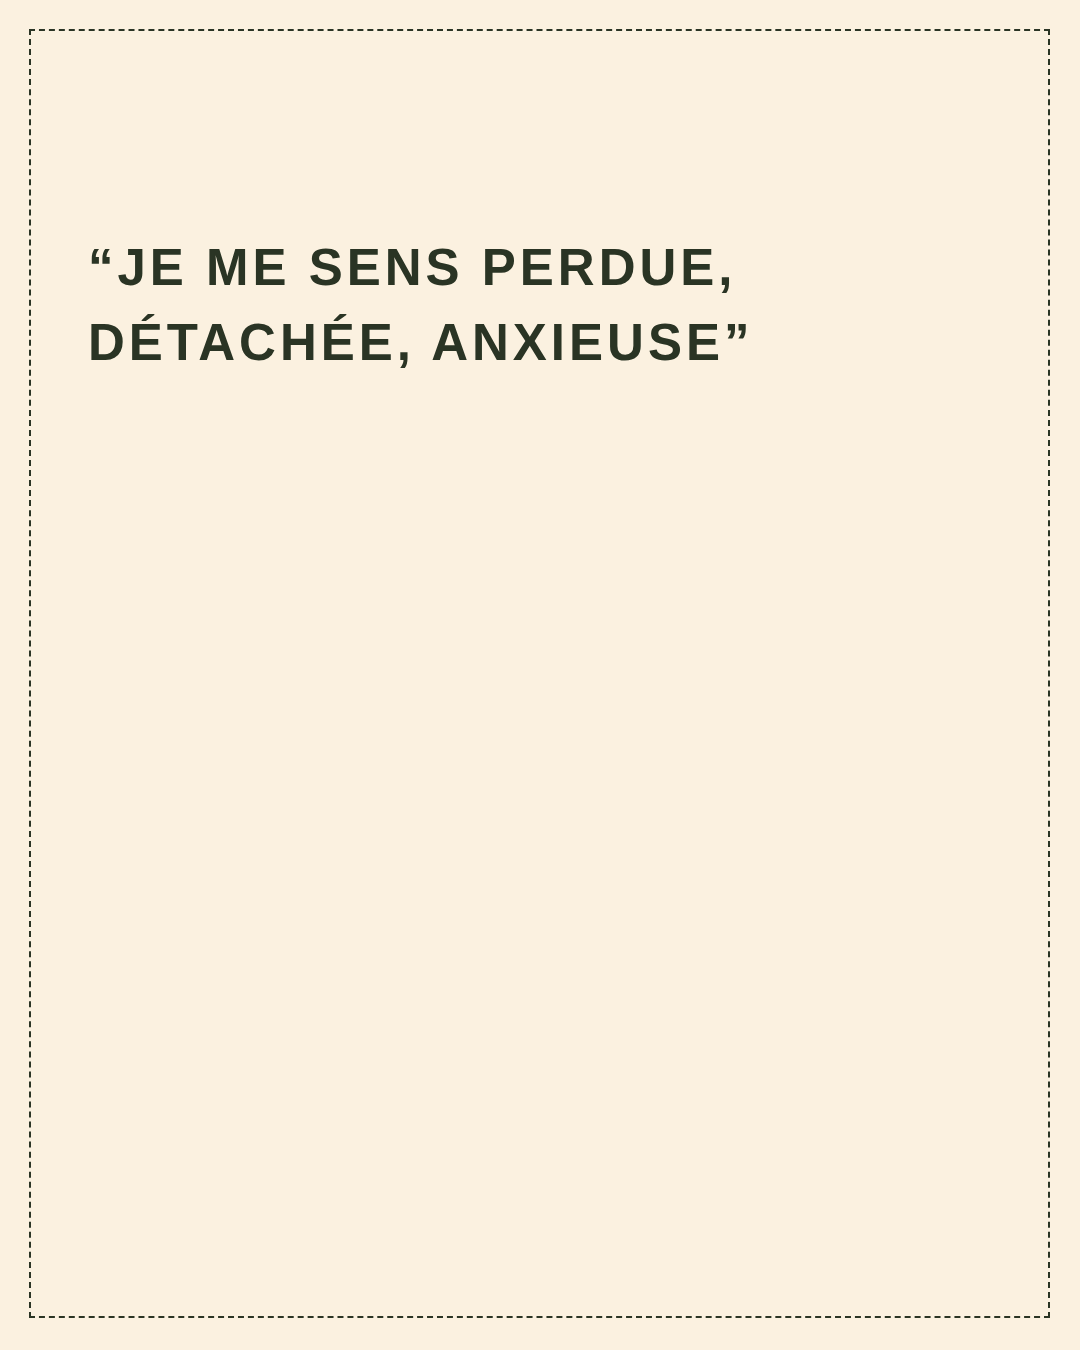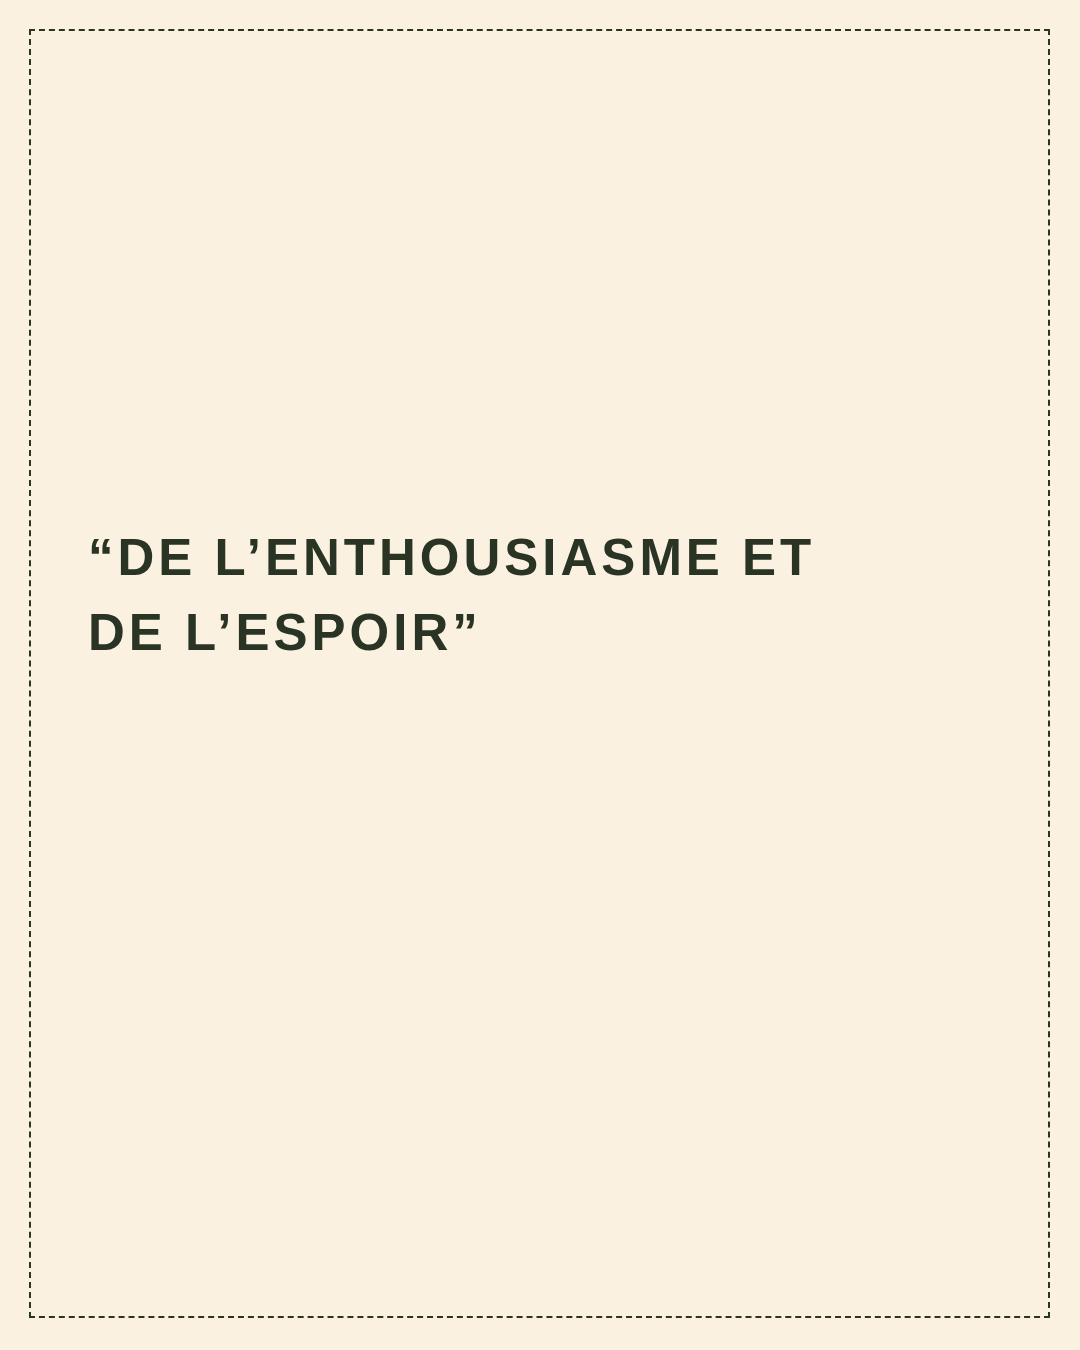--- a/index.html
+++ b/index.html
@@ -48,20 +48,20 @@
   .quote-2 { top: 520px; }
   .quote-3 { top: 824px; }
 </style>
 </head>
 <body>
 
 <div class="poster">
 
   <div class="frame"></div>
 
+  <blockquote class="quote quote-1">
+    <span class="line">“JE ME SENS PERDUE,</span>
+    <span class="line">DÉTACHÉE, ANXIEUSE”</span>
+  </blockquote>
 
-  <blockquote class="quote quote-2">
-    <span class="line">“DE L’ENTHOUSIASME ET</span>
-    <span class="line">DE L’ESPOIR”</span>
-  </blockquote>
 
 
 </div>
 
 </body></html>

